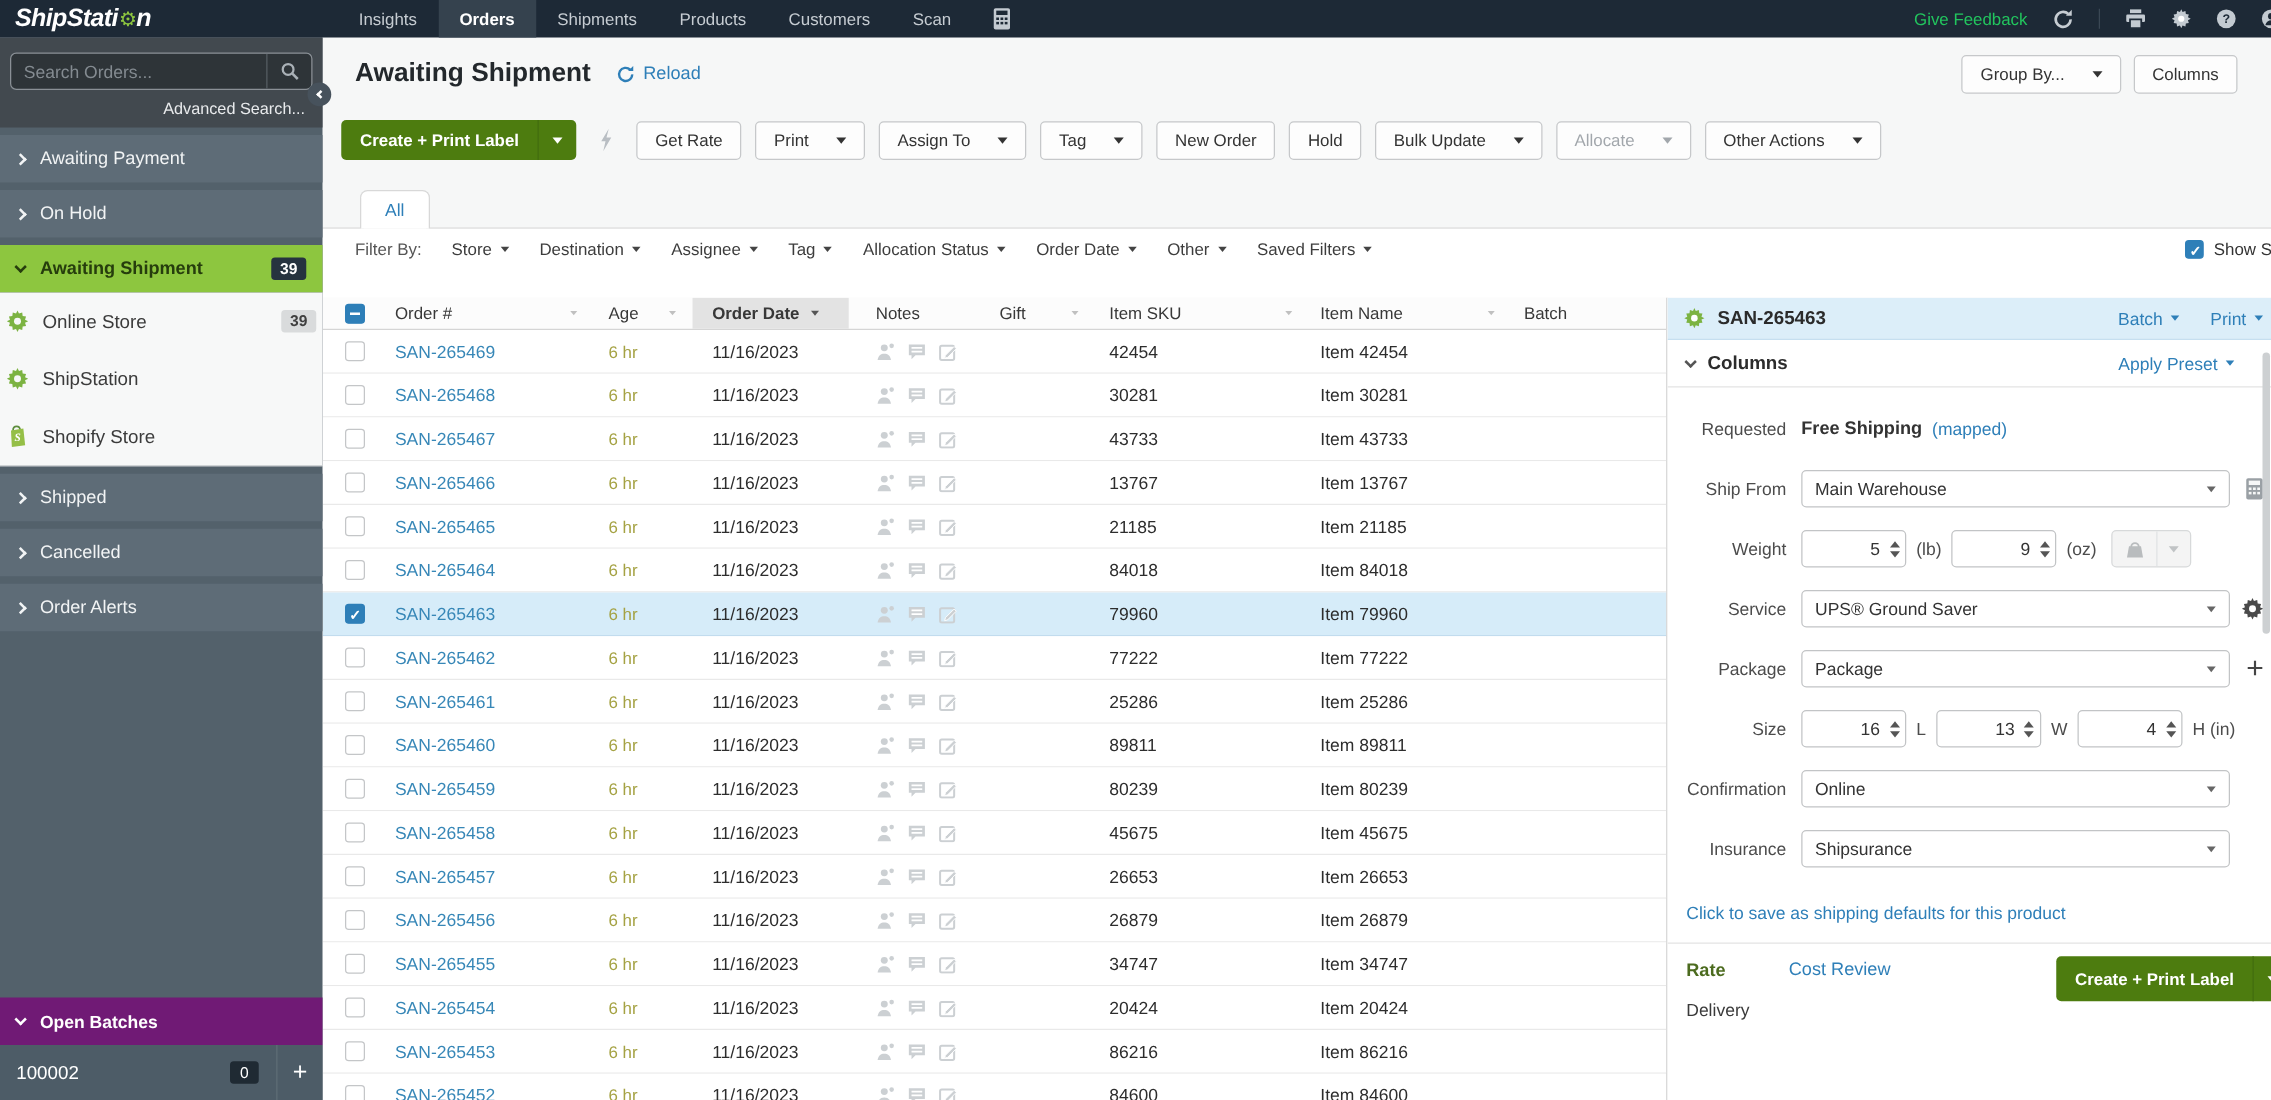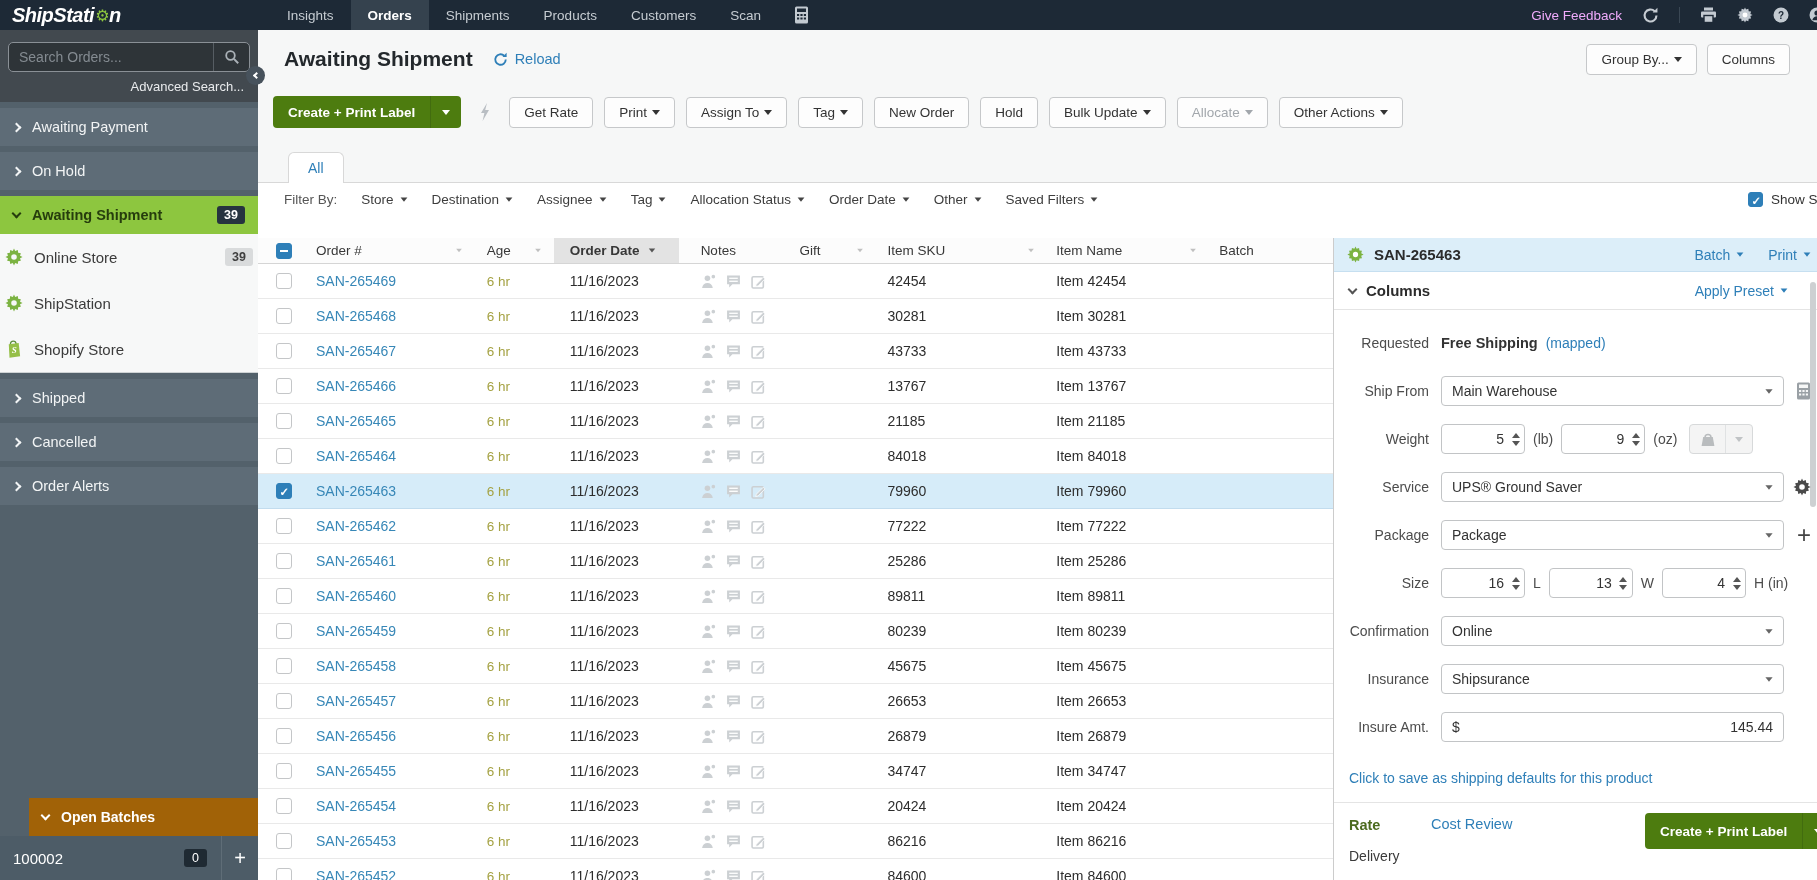--- a/index.html
+++ b/index.html
@@ -9,21 +9,21 @@
 
   
   .topnav { position:absolute; left:0; top:0; width:1817px; height:30px; background:#1d2936; display:flex; align-items:stretch; color:#c6ccd2; z-index:30; }
   .logo { width:258px; display:flex; align-items:center; padding-left:12px; color:#fff; font-style:italic; font-weight:bold; font-size:20px; letter-spacing:-0.5px; }
   .logo .gear-o { color:#8dc63f; font-style:normal; font-weight:bold; font-family:"DejaVu Sans",sans-serif; font-size:16px; margin:0 0 0 1px; }
   .nav-items { display:flex; align-items:stretch; padding-left:12px; }
   .nav-item { display:flex; align-items:center; padding:0 17px; font-size:13.5px; cursor:pointer; }
   .nav-item.active { background:#35424e; color:#fff; font-weight:bold; }
   .nav-calc { display:flex; align-items:center; margin-left:16px; }
   .nav-right { margin-left:auto; display:flex; align-items:center; gap:20px; }
-  .give-feedback { color:#f0abfc; font-size:13.5px; }
+  .give-feedback { color:#22c55e; font-size:13.5px; }
   .nav-divider { width:1px; height:16px; background:#3a4754; }
   .nav-icon { display:flex; align-items:center; }
   .nav-icon.cut { margin-right:-8px; }
 
   
   .sidebar { position:absolute; left:0; top:30px; width:258px; height:850px; background:#53616b; display:flex; flex-direction:column; z-index:10; }
   .search-area { background:#42494f; padding:12px 8px 4px 8px; }
   .search-box { display:flex; height:30px; background:#2e3438; border:1px solid #8a9096; border-radius:5px; align-items:center; overflow:hidden; }
   .search-box input { flex:1; background:transparent; border:none; outline:none; color:#cfd4d8; font-size:14px; padding:0 10px; font-family:inherit; }
   .search-box input::placeholder { color:#848b91; }
@@ -34,36 +34,36 @@
   .chev { display:inline-block; width:7px; height:7px; border-right:2px solid currentColor; border-bottom:2px solid currentColor; flex:none; }
   .chev.right { transform:rotate(-45deg); }
   .chev.down  { transform:rotate(45deg); margin-top:-3px; }
   .chev.left  { transform:rotate(135deg); }
   .badge { margin-left:auto; font-size:12.5px; font-weight:bold; padding:2px 7px; border-radius:3px; }
   .badge.dark { background:#26333f; color:#fff; }
   .badge.gray { background:#d9dbdc; color:#3f3f3f; }
   .stores { background:#f7f8f8; border-bottom:1px solid #cfd3d5; }
   .store-item { height:46px; display:flex; align-items:center; gap:11px; padding:0 5px; color:#3b3b3b; font-size:15px; cursor:pointer; }
   .side-fill { flex:1; }
-  .open-batches { background:#a16207; height:38px; flex:none; display:flex; align-items:center; gap:12px; padding:12px 13px; color:#fff; font-weight:bold; font-size:14px; cursor:pointer;margin-left:29px; }
+  .open-batches { background:#701a75; height:38px; flex:none; display:flex; align-items:center; gap:12px; padding:12px 13px; color:#fff; font-weight:bold; font-size:14px; cursor:pointer; }
   .batch-row { background:#4d5c67; height:44px; flex:none; display:flex; align-items:center; color:#fff; font-size:15px; padding-left:13px; }
   .batch-count { margin-left:auto; margin-right:14px; background:#1f2a33; color:#fff; border-radius:3px; padding:2px 8px; font-size:12.5px; }
   .batch-add { width:37px; align-self:stretch; border-left:1px solid #5f6d77; display:flex; align-items:center; justify-content:center; font-size:20px; color:#fff; cursor:pointer; }
 
   
   .collapse-btn { position:absolute; left:246px; top:66px; width:19px; height:19px; border-radius:50%; background:#47525c; color:#fff; display:flex; align-items:center; justify-content:center; z-index:20; cursor:pointer; }
   .collapse-btn .chev { width:5px; height:5px; margin-left:2px; }
 
   
   .content { position:absolute; left:258px; top:30px; width:1559px; height:850px; display:flex; flex-direction:column; }
   .title-row { height:58px; display:flex; align-items:center; padding:0 27px 0 26px; flex:none; }
   .page-title { font-size:21px; font-weight:bold; color:#23282c; }
   .reload { display:flex; align-items:center; gap:7px; margin-left:20px; color:#2e7fb8; font-size:14.5px; cursor:pointer; }
   .title-spacer { flex:1; }
-  .btn { height:31px; background:#fdfdfd; border:1px solid #c6c8ca; border-radius:4px; font-size:13.5px; color:#333; display:inline-flex; align-items:center; gap:5px; padding:0 14px; cursor:pointer; white-space:nowrap; font-family:inherit; }
+  .btn { height:31px; background:#fdfdfd; border:1px solid #c6c8ca; border-radius:4px; font-size:13.5px; color:#333; display:inline-flex; align-items:center; gap:22px; padding:0 14px; cursor:pointer; white-space:nowrap; font-family:inherit; }
   .btn.disabled { color:#a2a7ac; cursor:default; }
   .caret { width:0; height:0; border-left:4px solid transparent; border-right:4px solid transparent; border-top:5px solid currentColor; display:inline-block; }
   .title-row .btn + .btn { margin-left:10px; }
 
   .toolbar-row { height:48px; display:flex; align-items:center; padding:0 15px; gap:11px; flex:none; }
   .btn-primary { height:32px; background:#4d7c0f; border-radius:4px; color:#fff; display:flex; align-items:stretch; font-size:13.5px; font-weight:bold; cursor:pointer; }
   .btn-primary .lbl { display:flex; align-items:center; padding:0 15px; }
   .btn-primary .seg { display:flex; align-items:center; padding:0 11px; border-left:1px solid #426c0f; }
   .bolt { display:flex; align-items:center; margin:0 7px; }
 
@@ -1466,29 +1466,20 @@
           <div class="frow">
             <span class="flabel">Insurance</span>
             <span class="fbody">
               <span class="sel">
                   <span>Shipsurance</span>
                   <span class="caret"></span>
                 </span>
             </span>
           </div>
 
-          <div class="frow">
-            <span class="flabel">Insure Amt.</span>
-            <span class="fbody">
-              <span class="money">
-                <span>$</span>
-                <span class="amt">145.44</span>
-              </span>
-            </span>
-          </div>
 
         </div>
 
         <div class="save-link">Click to save as shipping defaults for this product</div>
 
         <div class="rate-area">
           <span class="rate-label">Rate</span>
           <span class="blue-link cost-review" style="font-size:14.5px;">Cost Review</span>
           <div class="panel-cta">
             <div class="btn-primary">

